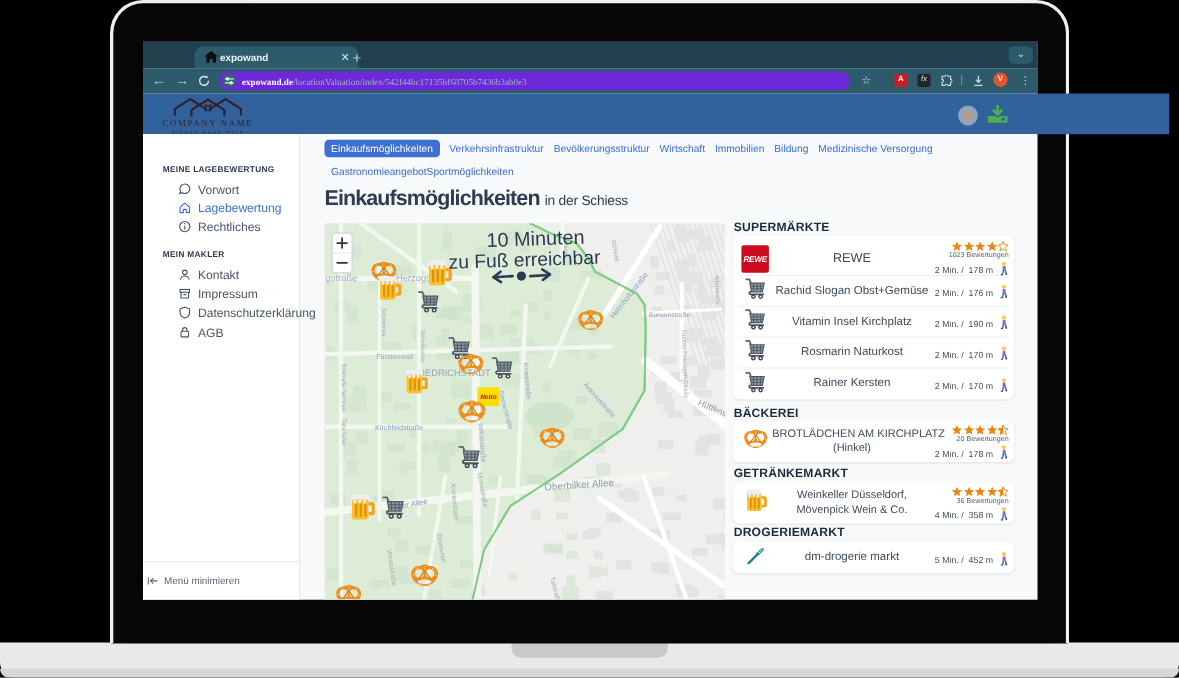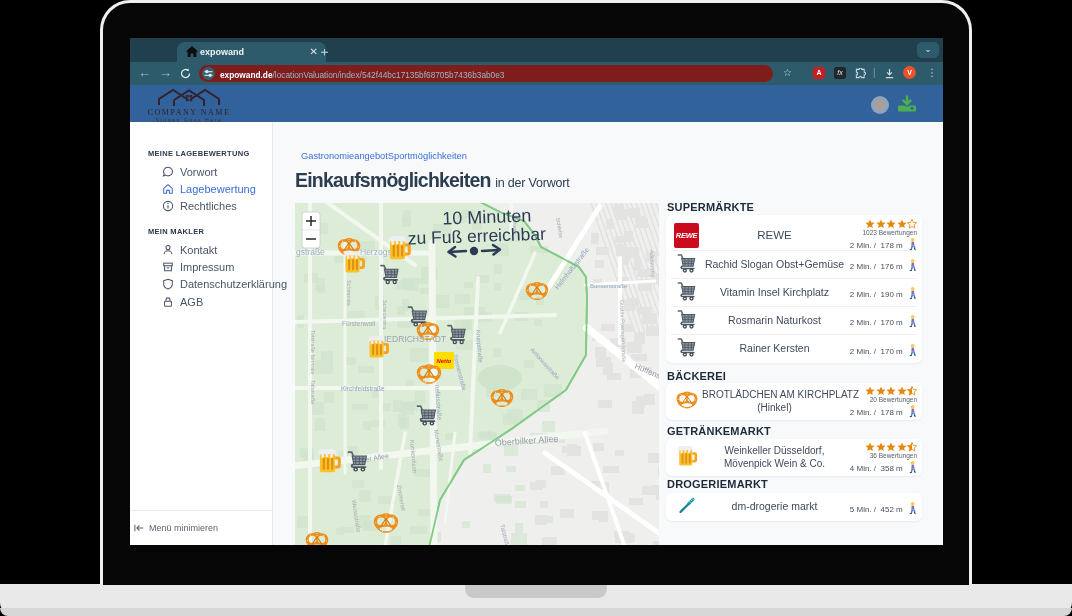--- a/index.html
+++ b/index.html
@@ -11,30 +11,30 @@
 
 .tabbar { left:0; top:0; width:813px; height:24px; background:#21404d; }
 .tab { left:47px; top:4px; width:149px; height:20px; background:#2e5b6c; border-radius:8px 8px 0 0; color:#fff; }
 .tab .ti { position:absolute; left:8px; top:3px; }
 .tab .tt { position:absolute; left:23px; top:5px; font-size:9px; font-weight:bold; color:#eef4f6; }
 .tab .tx { position:absolute; right:8px; top:4px; font-size:10px; color:#d7e2e6; }
 .newtab { left:188px; top:5px; color:#cfdade; font-size:13px; }
 .chevbtn { left:787px; top:4px; width:22px; height:16px; background:#2e5b6c; border-radius:5px; color:#d7e2e6; font-size:9px; text-align:center; line-height:15px; }
 .toolbar { left:0; top:24px; width:813px; height:23px; background:#2e5b6c; }
 .nav-ic { position:absolute; top:3px; color:#a9bfc9; font-size:13px; }
-.omni { position:absolute; left:69px; top:3px; width:574px; height:17px; background:#7f1d1d; border-radius:9px; }
+.omni { position:absolute; left:69px; top:3px; width:574px; height:17px; background:#6d28d9; border-radius:9px;font-family:Liberation Serif, serif; }
 .omni .tune { position:absolute; left:3px; top:2px; width:13px; height:13px; border-radius:50%; background:#35606f; }
 .omni .url { position:absolute; left:21px; top:4.5px; font-size:8.3px; color:#9fb6c0; white-space:nowrap; }
 .omni .url b { color:#fff; }
 .ricon { position:absolute; top:4.5px; font-size:10px; color:#cfdade; }
 .pdf { position:absolute; left:683px; top:5px; width:12px; height:12px; background:#c51f25; border-radius:2.5px; color:#fff; font-size:7px; font-weight:bold; text-align:center; line-height:12px; }
 .fx { position:absolute; left:704px; top:5px; width:12px; height:12px; background:#20262b; border-radius:2.5px; color:#e8e8e8; font-size:7px; font-style:italic; text-align:center; line-height:12px; }
 .vv { position:absolute; left:773px; top:4px; width:13px; height:13px; background:#e8532c; border-radius:50%; color:#fff; font-size:7px; font-weight:bold; text-align:center; line-height:13px; }
 
-.hdr { left:0; top:47px; width:813px; height:37px; background:#31629b; }
+.hdr { left:0; top:47px; width:933px; height:37px; background:#31629b; }
 .avatar { position:absolute; left:741px; top:11px; width:18px; height:18px; border-radius:50%; background:#93a3b8; }
 .avatar svg { position:absolute; left:4px; top:4px; }
 
 .content { left:0; top:84px; width:813px; height:423px; background:#f8f9fb; }
 .sidebar { position:absolute; left:0; top:0; width:143px; height:423px; background:#fff; border-right:1px solid #e4e7eb; }
 .shead { position:absolute; left:18px; font-size:7.5px; font-weight:bold; letter-spacing:0.3px; color:#2b3850; }
 .sitem { position:absolute; left:32px; font-size:11px; color:#4a5568; white-space:nowrap; }
 .sitem svg { vertical-align:-2px; margin-right:6px; }
 .sitem.active { color:#3a6fd8; }
 .sfoot { position:absolute; left:0; top:388px; width:142px; border-top:1px solid #e8eaee; }
@@ -256,22 +256,23 @@
           <span class="txt"><svg width="10" height="8" viewBox="0 0 12 9" style="vertical-align:-1px;margin-right:5px">
               <g stroke="#5b6678" stroke-width="1.3" fill="none">
                 <line x1="1" y1="0.5" x2="1" y2="8.5"></line>
                 <line x1="3.5" y1="4.5" x2="11" y2="4.5"></line>
                 <path d="M6.5,1.5 L3.5,4.5 L6.5,7.5"></path>
               </g>
             </svg>Menü minimieren</span>
         </div>
     </div>
     <div class="main">
+      <div class="chips"><span class="chip-on">Einkaufsmöglichkeiten</span><span class="lk">Verkehrsinfrastruktur</span><span class="lk">Bevölkerungsstruktur</span><span class="lk">Wirtschaft</span><span class="lk">Immobilien</span><span class="lk">Bildung</span><span class="lk">Medizinische Versorgung</span></div>
       <div class="chips2"><span>Gastronomieangebot</span><span>Sportmöglichkeiten</span></div>
-      <div class="h1">Einkaufsmöglichkeiten <small>in der Vorwort</small></div>
+      <div class="h1">Einkaufsmöglichkeiten <small>in der Schiess</small></div>
       <div class="mapbox">
           <svg width="364" height="342" viewBox="0 0 364 342" style="position:absolute;left:0;top:0">
 <rect width="364" height="342" fill="#efefed"></rect>
 <polygon points="187,0 205,9 229,18 240,32 246,44 265,54 284,64 291,74 292,94 291,152 271,187 215,227 169,257 145,297 134,345 -5,345 -5,-5 187,-5" fill="#ddecd7" stroke="#82cb84" stroke-width="1.8"></polygon>
 <line x1="296" y1="0" x2="340" y2="130" stroke="#dfdfdd" stroke-width="1.2"></line>
 <line x1="301" y1="0" x2="345" y2="130" stroke="#dfdfdd" stroke-width="1.2"></line>
 <line x1="306" y1="0" x2="350" y2="130" stroke="#dfdfdd" stroke-width="1.2"></line>
 <line x1="311" y1="0" x2="355" y2="130" stroke="#dfdfdd" stroke-width="1.2"></line>
 <line x1="316" y1="0" x2="360" y2="130" stroke="#dfdfdd" stroke-width="1.2"></line>
 <line x1="321" y1="0" x2="365" y2="130" stroke="#dfdfdd" stroke-width="1.2"></line>

